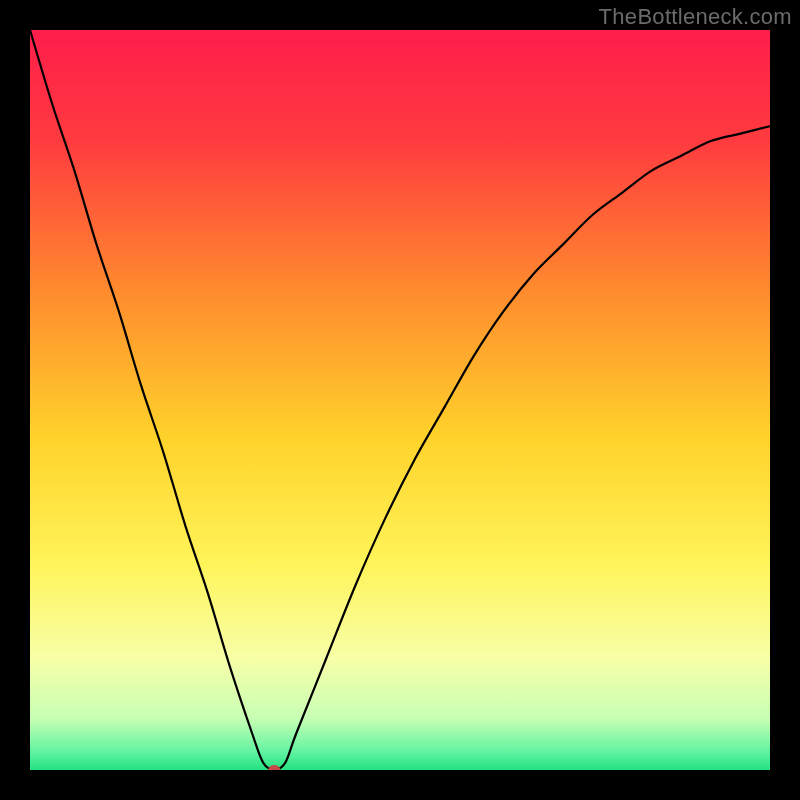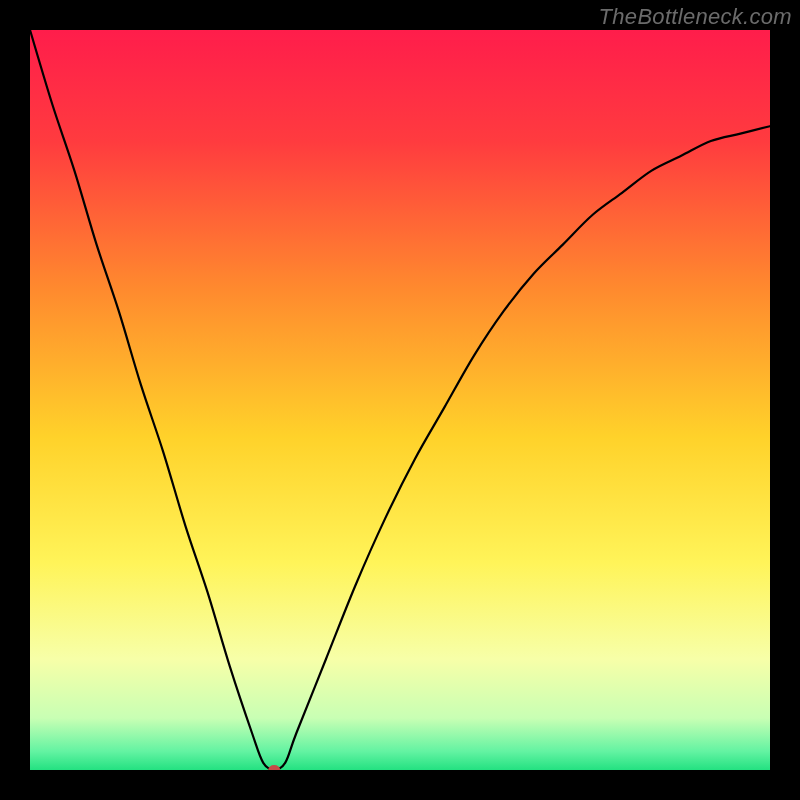--- a/index.html
+++ b/index.html
@@ -25,21 +25,20 @@
     height: 740px;
   }
   .watermark {
     position: absolute;
     top: 4px;
     right: 8px;
     color: #6b6b6b;
     font-size: 22px;
     font-weight: 500;
     letter-spacing: 0.3px;
-    font-style: italic;
   }
   svg {
     display: block;
   }
 </style>
 </head>
 <body>
 
 <div class="outer">
 

